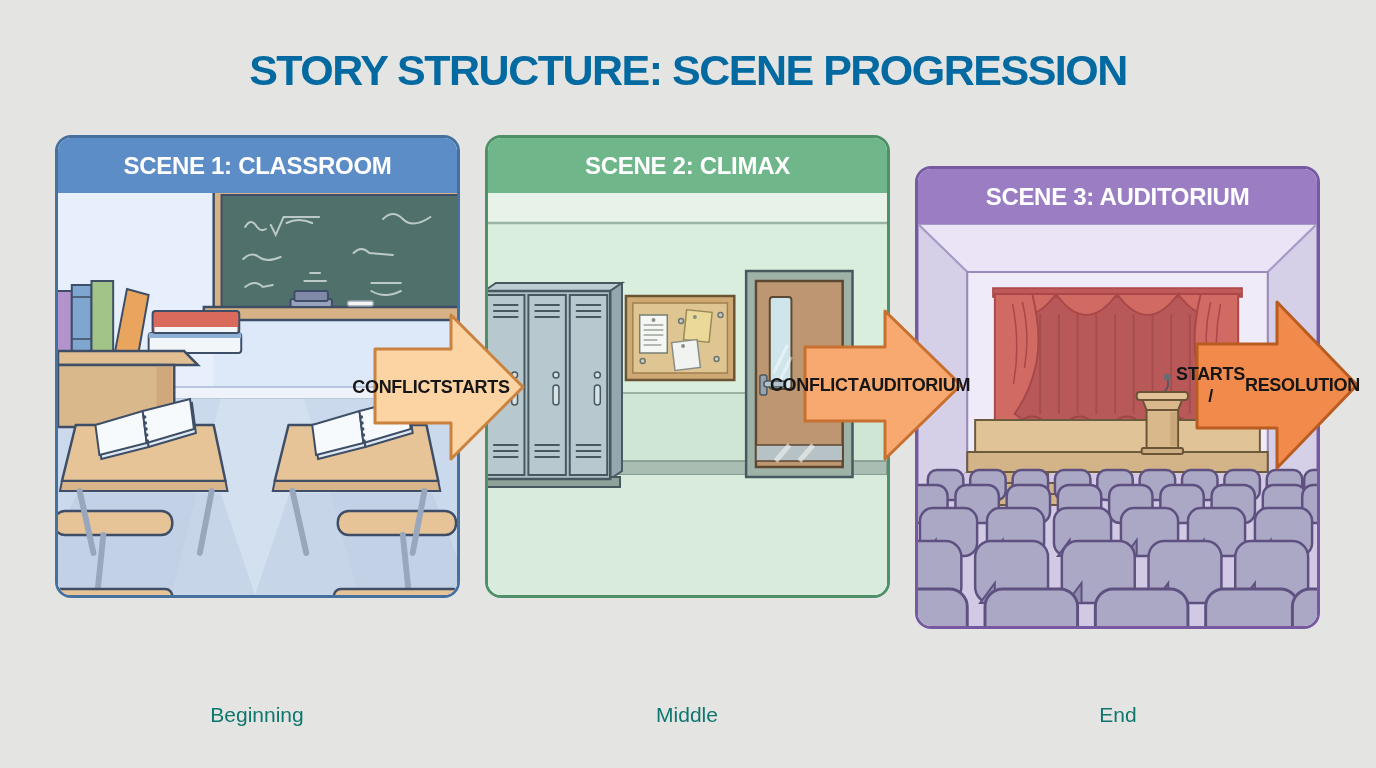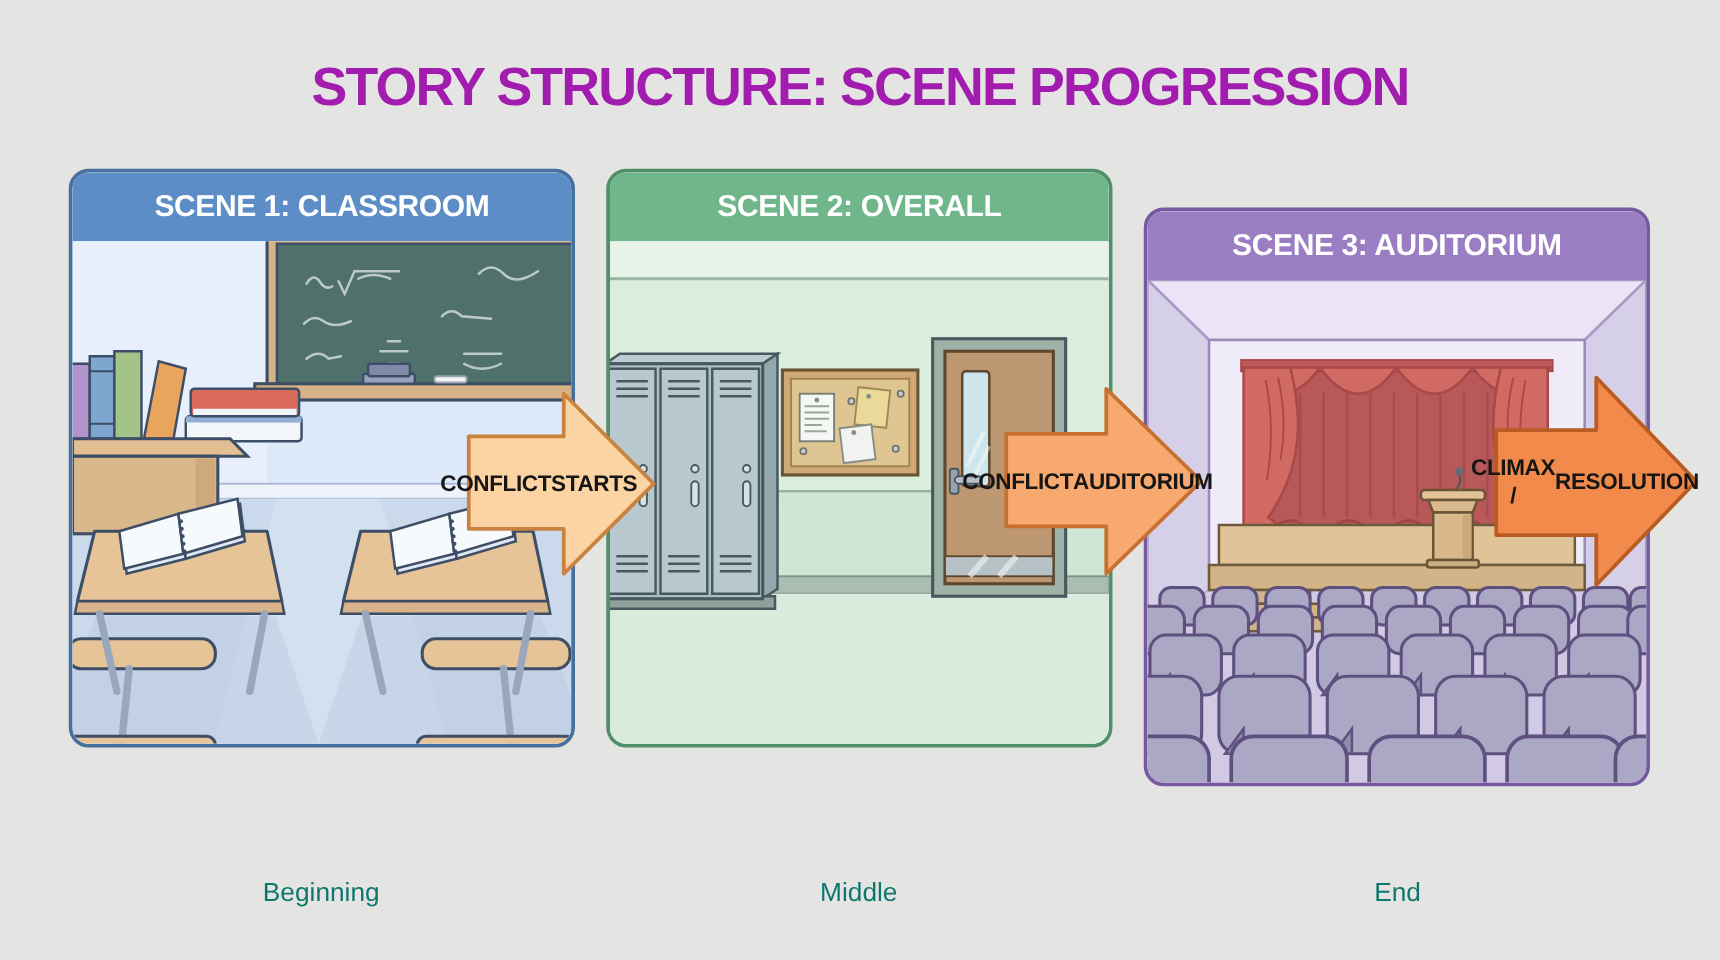--- a/index.html
+++ b/index.html
@@ -1,19 +1,19 @@
 <!DOCTYPE html>
 <html><head>
 <meta charset="utf-8">
 <style>
   html,body{margin:0;padding:0;}
   .canvas{position:relative;width:1376px;height:768px;background:#e4e5e3;overflow:hidden;
           font-family:"Liberation Sans",sans-serif;}
   .title{position:absolute;top:46px;left:0;width:100%;text-align:center;
-         font-size:43px;font-weight:bold;letter-spacing:-1.5px;color:#a21caf;}
+         font-size:43px;font-weight:bold;letter-spacing:-1.5px;color:#0369a1;}
   .panel{position:absolute;top:135px;width:405px;height:463px;border:3px solid #ef4444;
          border-radius:16px;overflow:hidden;box-sizing:border-box;background:#fff;}
   .panel.p1{left:55px;}  .panel.p2{left:485px;}  .panel.p3{left:915px;}
   .panel-header{height:55px;display:flex;align-items:center;justify-content:center;
          color:#fff;font-weight:bold;font-size:24px;letter-spacing:-.3px;}
   .panel-body{position:relative;height:402px;}
   .panel-body svg{display:block;width:100%;height:100%;}
   .t-arrow{position:absolute;z-index:5;}
   .t-arrow svg{display:block;width:100%;height:100%;overflow:visible;}
   .t-label{position:absolute;top:0;bottom:0;display:flex;flex-direction:row;
@@ -136,21 +136,21 @@
                 <circle cx="52.8" cy="28" r="1.7"></circle>
               </g>
           </g>
         </g>
       </svg>
     </div>
   </div>
 
   <div class="panel p2" style="border-color: rgb(79, 144, 105);">
     <div class="panel-header" style="background: rgb(111, 183, 139);">
-      <span>SCENE 2: OVERALL</span>
+      <span>SCENE 2: CLIMAX</span>
     </div>
     <div class="panel-body">
       <svg viewBox="0 0 405 402" preserveAspectRatio="none">
         <rect x="0" y="0" width="405" height="402" fill="#daeede"></rect>
         <rect x="0" y="0" width="405" height="30" fill="#e7f3e9"></rect>
         <line x1="0" y1="30" x2="405" y2="30" stroke="#9cb3a3" stroke-width="2.5"></line>
         <rect x="0" y="200" width="405" height="68" fill="#cfe6d4"></rect>
         <line x1="0" y1="200" x2="405" y2="200" stroke="#9cb3a3" stroke-width="2"></line>
         <rect x="0" y="268" width="405" height="14" fill="#a9bdb2" stroke="#7d948a" stroke-width="1.5"></rect>
         <rect x="0" y="282" width="405" height="120" fill="#d8ebdc"></rect>
@@ -351,21 +351,21 @@
       <span>CONFLICT</span>
       <span>AUDITORIUM</span>
     </div>
   </div>
 
   <div class="t-arrow ta3">
     <svg viewBox="0 0 162 170">
       <polygon points="0,44 80,44 80,2 160,85 80,168 80,128 0,128" stroke-width="3" stroke-linejoin="round" fill="#f18a4b" stroke="#b95c21"></polygon>
     </svg>
     <div class="t-label">
-      <span>CLIMAX /</span>
+      <span>STARTS /</span>
       <span>RESOLUTION</span>
     </div>
   </div>
 
 
   <div class="tl-label tl-1">Beginning</div>
   <div class="tl-label tl-2">Middle</div>
   <div class="tl-label tl-3">End</div>
 
 </div>

